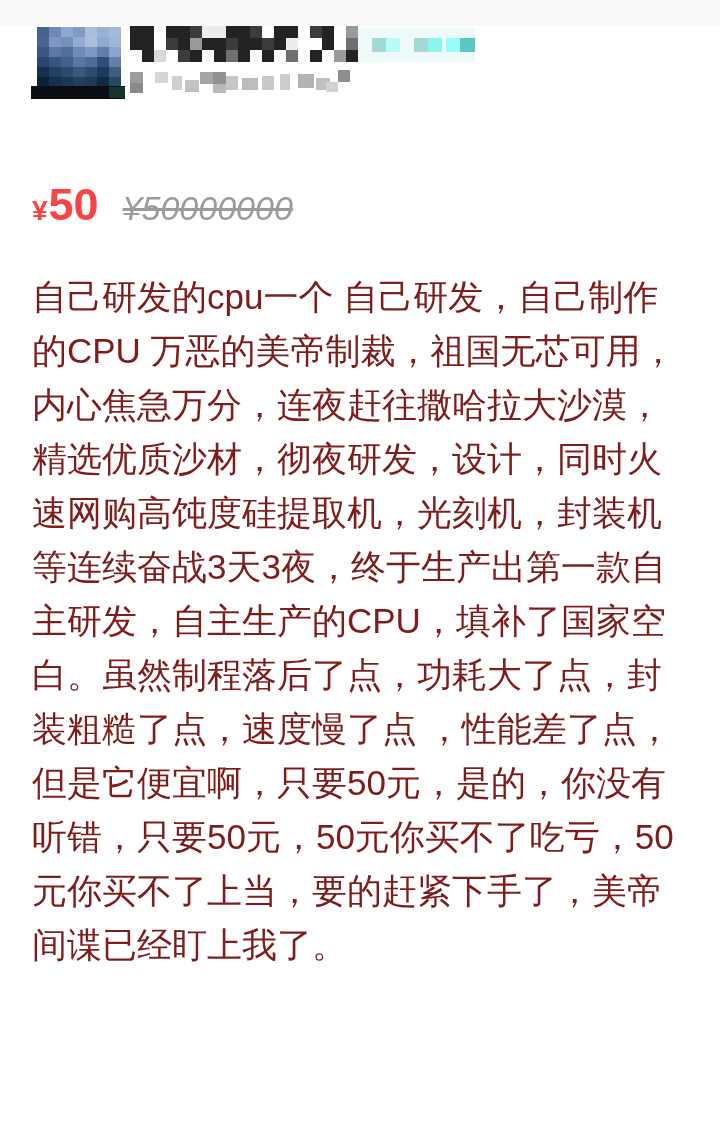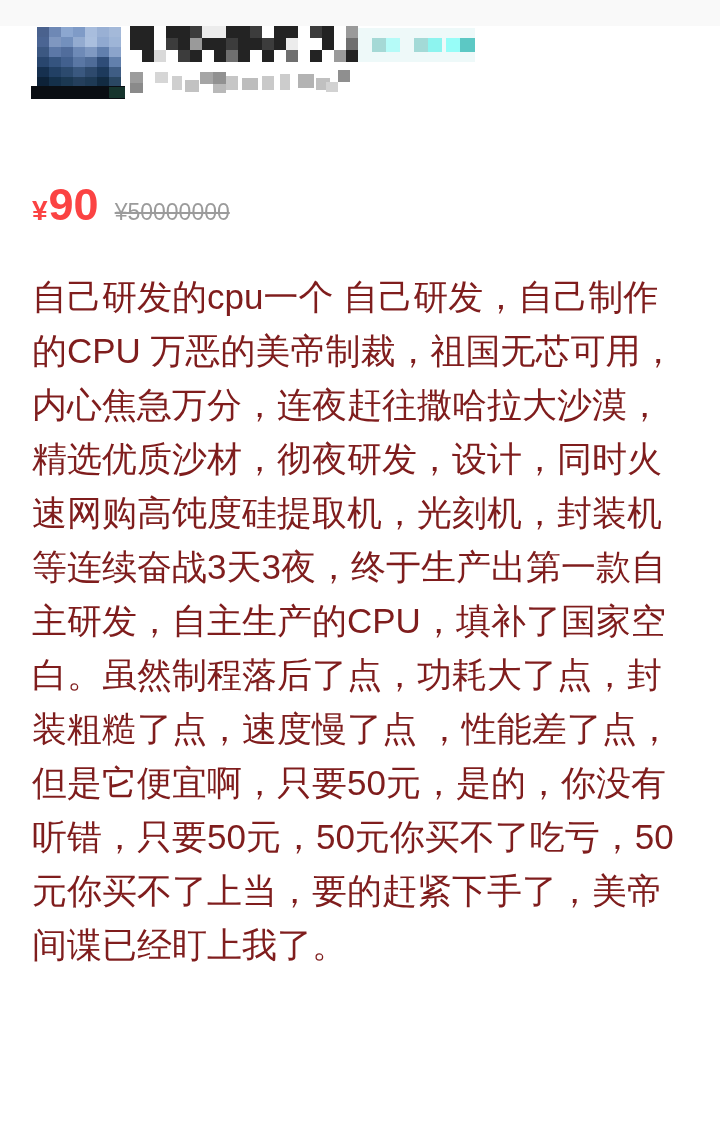--- a/index.html
+++ b/index.html
@@ -17,21 +17,21 @@
   .rect{position:absolute;}
   .uname{position:absolute;left:130px;top:26px;width:228px;height:36px;}
   .badge{position:absolute;left:358px;top:28px;width:117px;height:34px;}
   .publine{position:absolute;left:130px;top:70px;width:224px;height:26px;}
   .price-row{
     position:absolute;left:32px;top:182px;right:32px;
     display:flex;align-items:baseline;white-space:nowrap;
   }
   .cur{font-size:28px;font-weight:700;letter-spacing:1px;}
   .amount{font-size:45px;font-weight:700;line-height:1;}
-  .orig{font-size:23px;font-weight:400;text-decoration:line-through;margin-left:16px;}
+  .orig{font-size:34px;font-weight:400;text-decoration:line-through;margin-left:24px;font-style:italic;}
   .desc{
     position:absolute;left:32px;top:270px;width:652px;
     font-size:35px;line-height:54px;font-weight:400;
     word-break:break-all;text-align:left;
   }
 </style>
 </head>
 <body>
 
 <div class="screen">
@@ -200,19 +200,19 @@
           <div class="rect" style="left: 186px; top: 8px; width: 14px; height: 12px; background: rgb(192, 192, 192);"></div>
           <div class="rect" style="left: 196px; top: 12px; width: 12px; height: 10px; background: rgb(210, 210, 210);"></div>
           <div class="rect" style="left: 208px; top: 0px; width: 12px; height: 12px; background: rgb(143, 143, 143);"></div>
         </div>
     </div>
 
   </div>
 
   <div class="price-row">
     <span class="cur" style="color: rgb(251, 67, 67);">¥</span>
-    <span class="amount" style="color: rgb(251, 67, 67);">90</span>
+    <span class="amount" style="color: rgb(251, 67, 67);">50</span>
     <span class="orig" style="color: rgb(155, 155, 155);">¥50000000</span>
   </div>
 
   <div class="desc" style="color: #7f1d1d;">自己研发的cpu一个 自己研发，自己制作的CPU 万恶的美帝制裁，祖国无芯可用，内心焦急万分，连夜赶往撒哈拉大沙漠，精选优质沙材，彻夜研发，设计，同时火速网购高饨度硅提取机，光刻机，封装机等连续奋战3天3夜，终于生产出第一款自主研发，自主生产的CPU，填补了国家空白。虽然制程落后了点，功耗大了点，封装粗糙了点，速度慢了点 ，性能差了点，但是它便宜啊，只要50元，是的，你没有听错，只要50元，50元你买不了吃亏，50元你买不了上当，要的赶紧下手了，美帝间谍已经盯上我了。</div>
 
 </div>
 
 </body></html>

